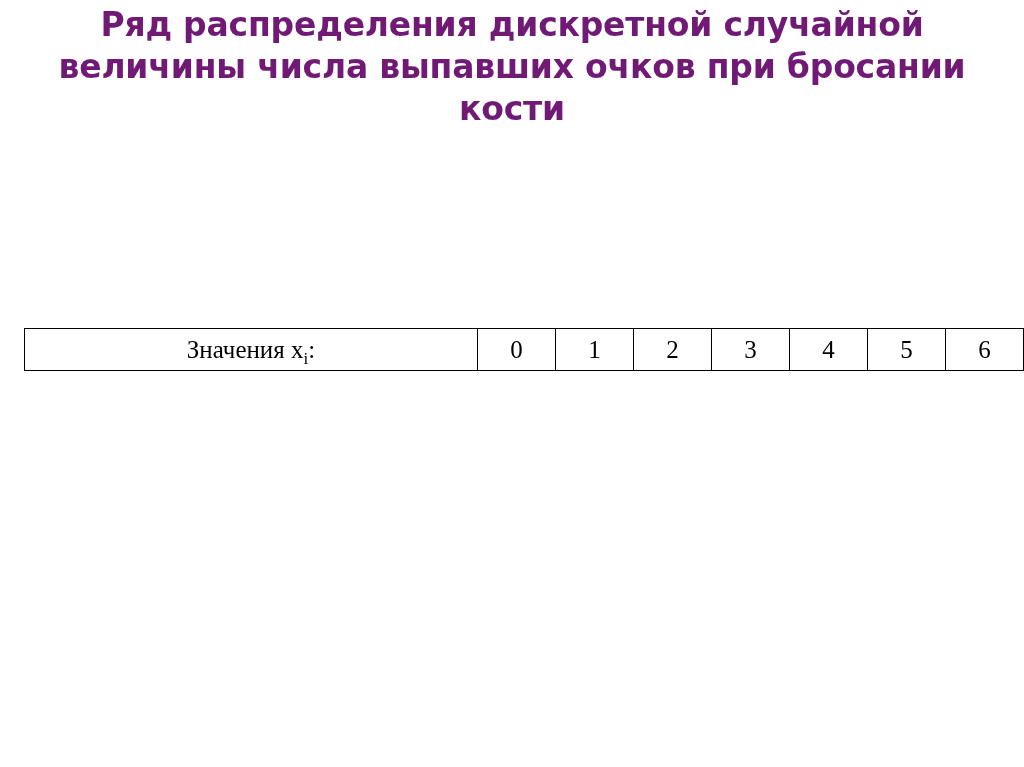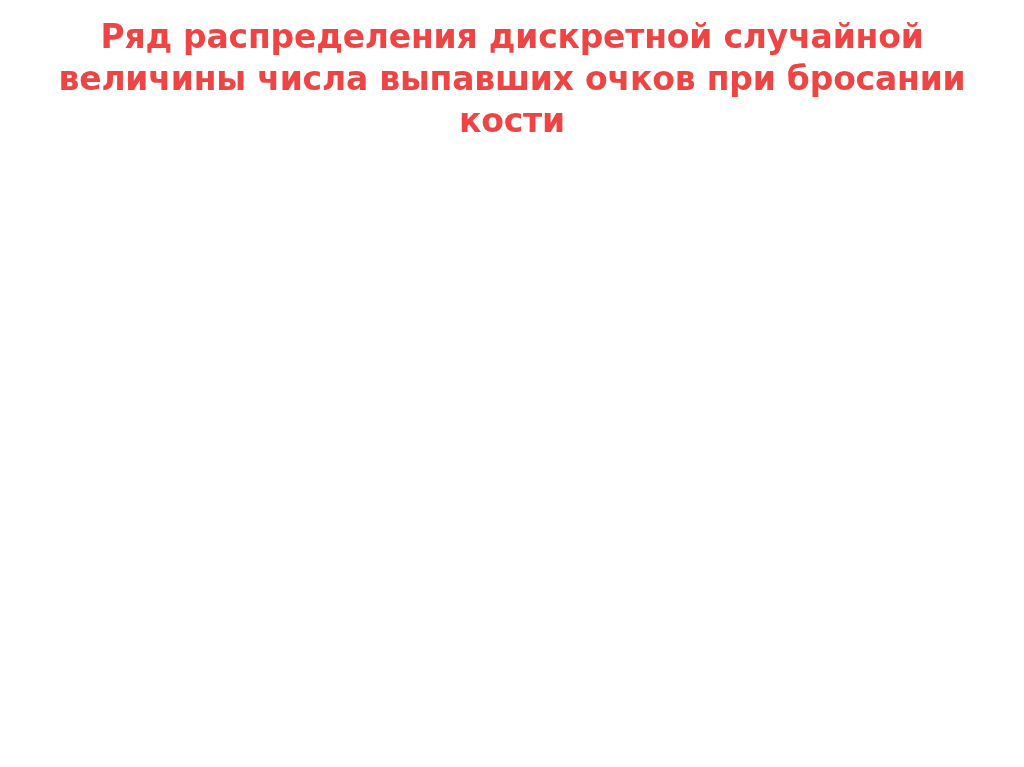--- a/index.html
+++ b/index.html
@@ -16,29 +16,29 @@
   }
 
   .slide {
     position: absolute;
     inset: 0;
     background: #ffffff;
   }
 
   .slide-title {
     position: absolute;
-    top: 16px;
+    top: 4px;
     left: 28px;
     width: 968px;
     text-align: center;
     font-family: "DejaVu Sans", sans-serif;
     font-weight: bold;
     font-size: 33px;
     line-height: 1.27;
-    color: #ef4444;
+    color: #701a75;
     letter-spacing: -0.2px;
   }
 
   .table-wrap {
     position: absolute;
     top: 328px;
     left: 24px;
     width: 976px;
   }
 
@@ -79,17 +79,27 @@
 </head>
 <body>
 
 <div class="slide">
 
   <div class="slide-title">Ряд распределения дискретной случайной величины числа выпавших очков при бросании кости</div>
 
   <div class="table-wrap">
     <table class="dist-table">
       <tbody>
+        <tr>
+          <td class="row-label"><span>Значения x</span><span class="sub">i</span><span>:</span></td>
+          <td class="value-cell">0</td>
+          <td class="value-cell">1</td>
+          <td class="value-cell">2</td>
+          <td class="value-cell">3</td>
+          <td class="value-cell">4</td>
+          <td class="value-cell">5</td>
+          <td class="value-cell">6</td>
+        </tr>
       </tbody>
     </table>
   </div>
 
 </div>
 
 </body></html>

